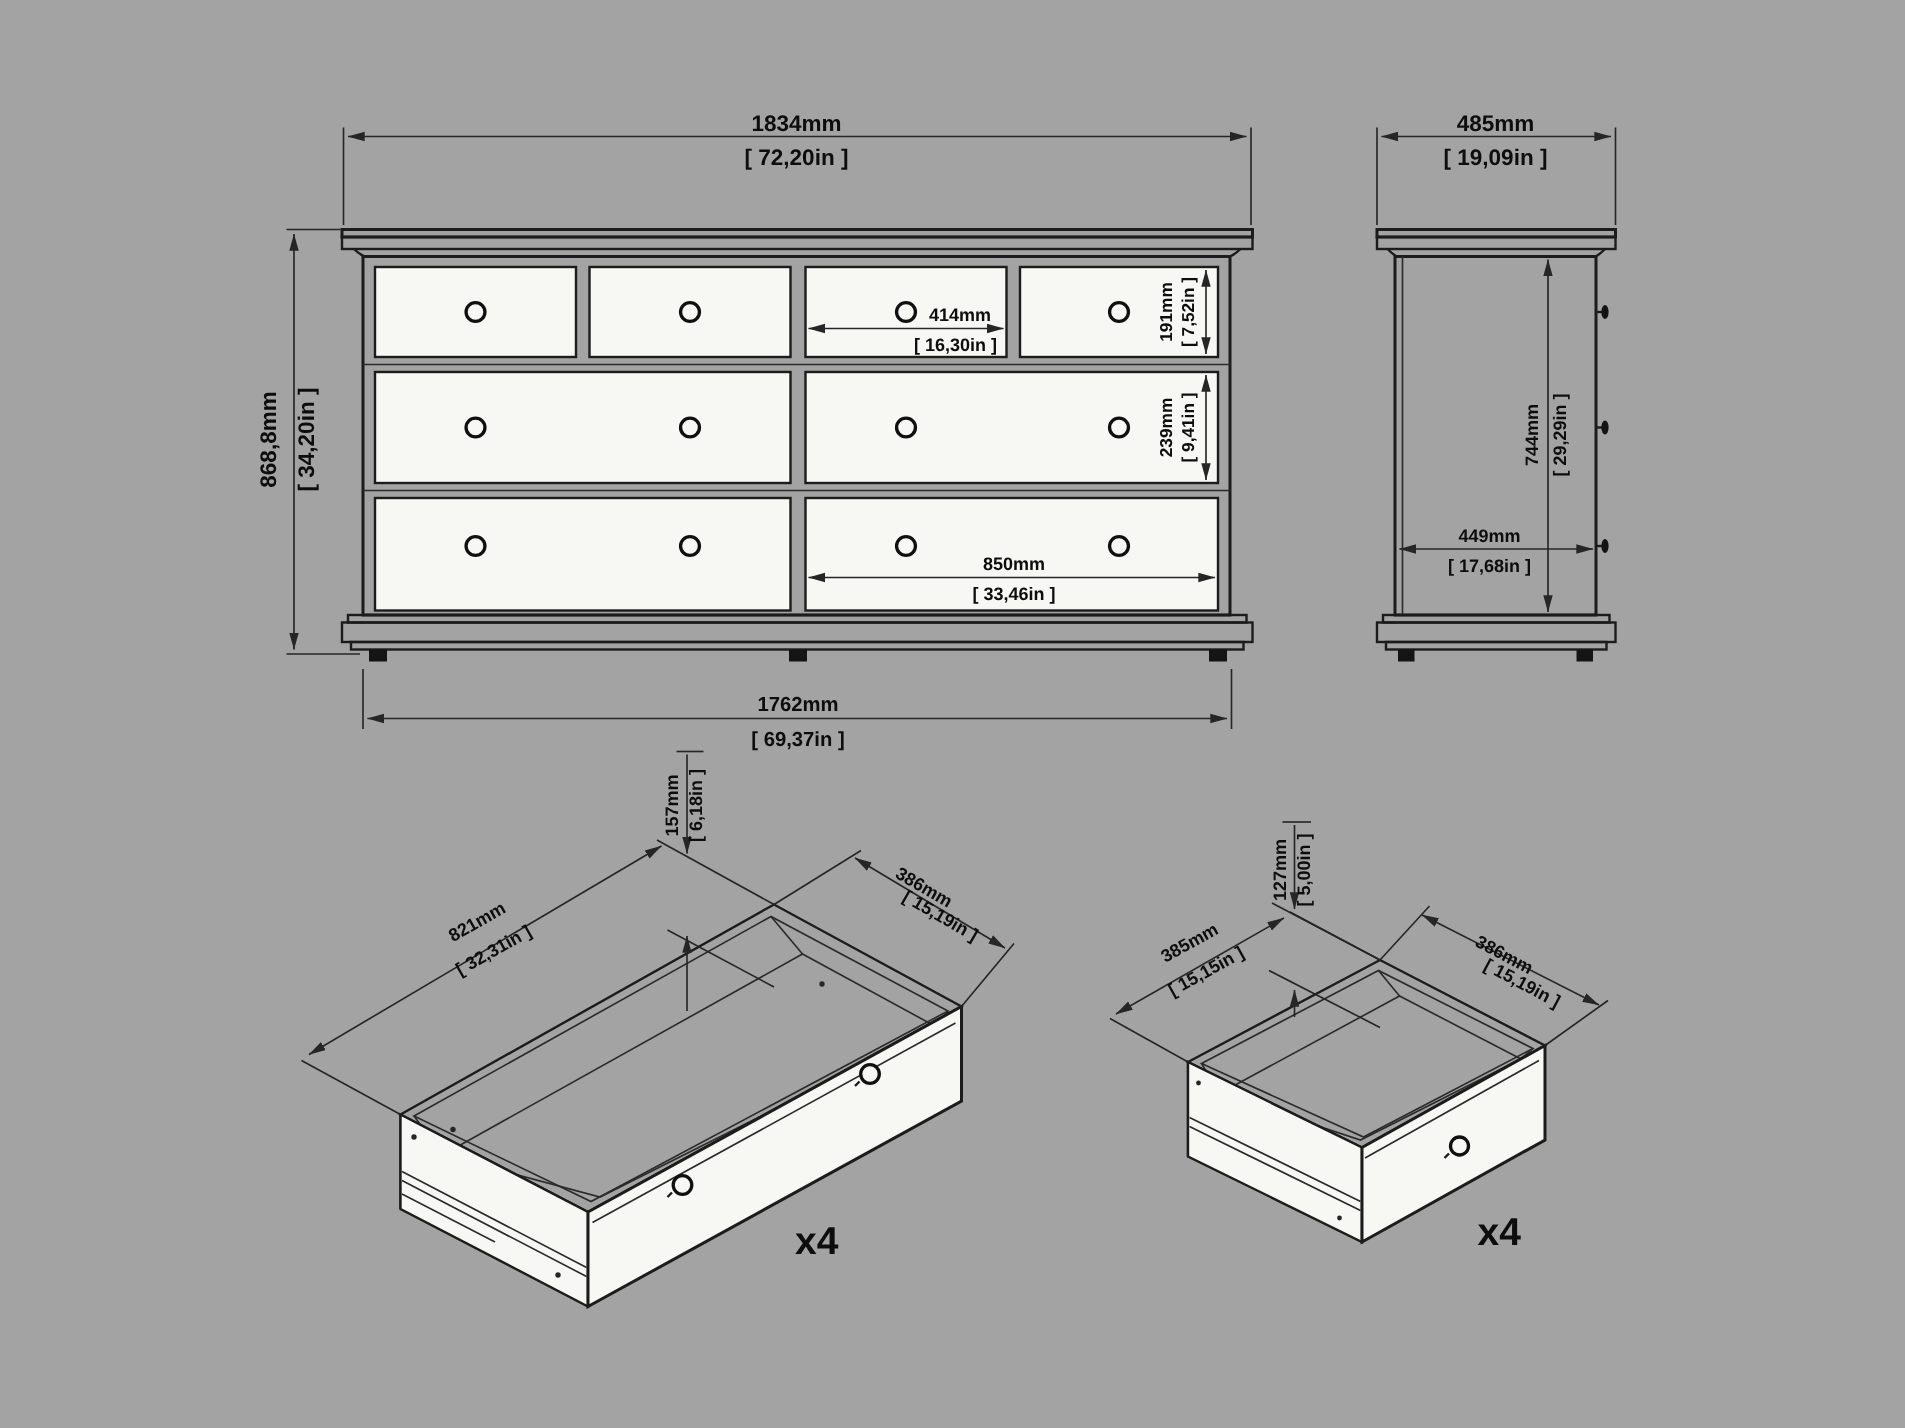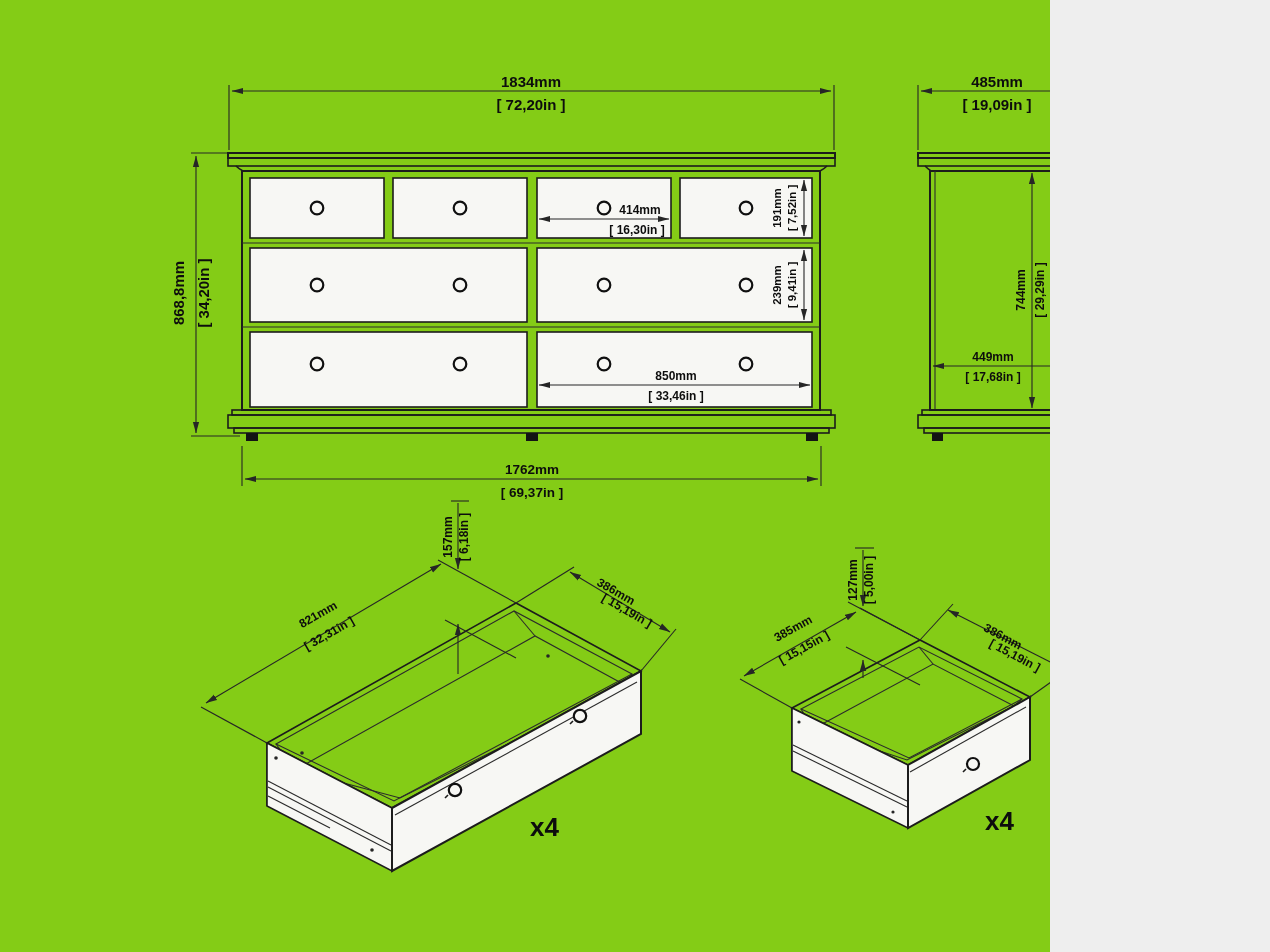--- a/index.html
+++ b/index.html
@@ -1,17 +1,17 @@
 <!DOCTYPE html>
 <html><head>
 <meta charset="utf-8">
 <style>
   html,body{margin:0;padding:0;background:#eee;}
   #stage{
-    position:relative;width:1050px;height:952px;background:#84cc16;
+    position:relative;width:1270px;height:952px;background:#a3a3a3;
     font-family:"Liberation Sans",sans-serif;overflow:hidden;
   }
   svg{position:absolute;left:0;top:0;}
   .ol   {fill:none;stroke:#1c1c1c;stroke-width:2;}
   .ol16 {fill:none;stroke:#1c1c1c;stroke-width:1.6;}
   .face {fill:#f7f7f4;stroke:#1c1c1c;stroke-width:1.6;}
   .facew{fill:#f7f7f4;stroke:#1c1c1c;stroke-width:2;}
   .thin {fill:none;stroke:#2b2b2b;stroke-width:1.1;}
   .dim  {fill:none;stroke:#262626;stroke-width:1.1;}
   .knob {fill:#f7f7f4;stroke:#101010;stroke-width:2.2;}

